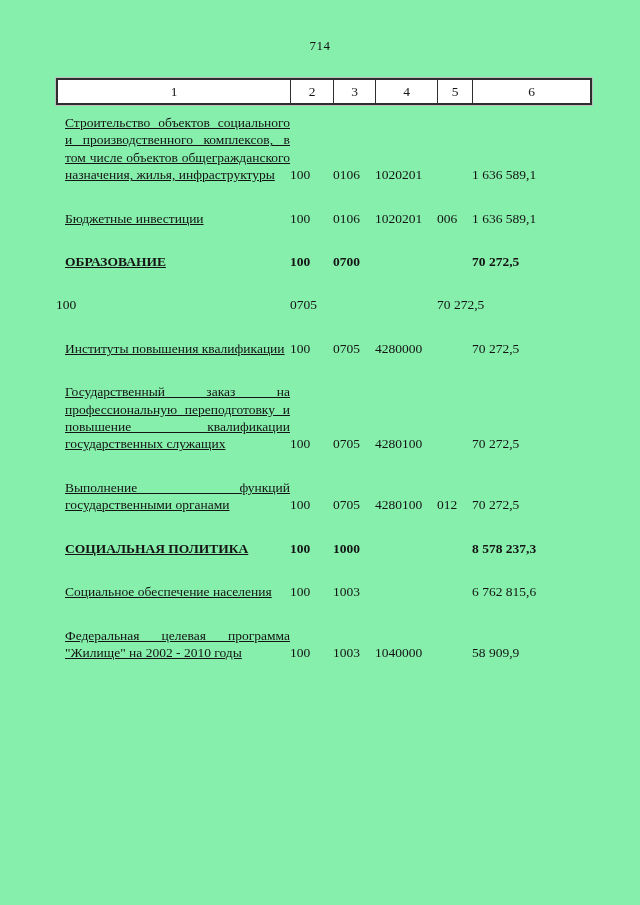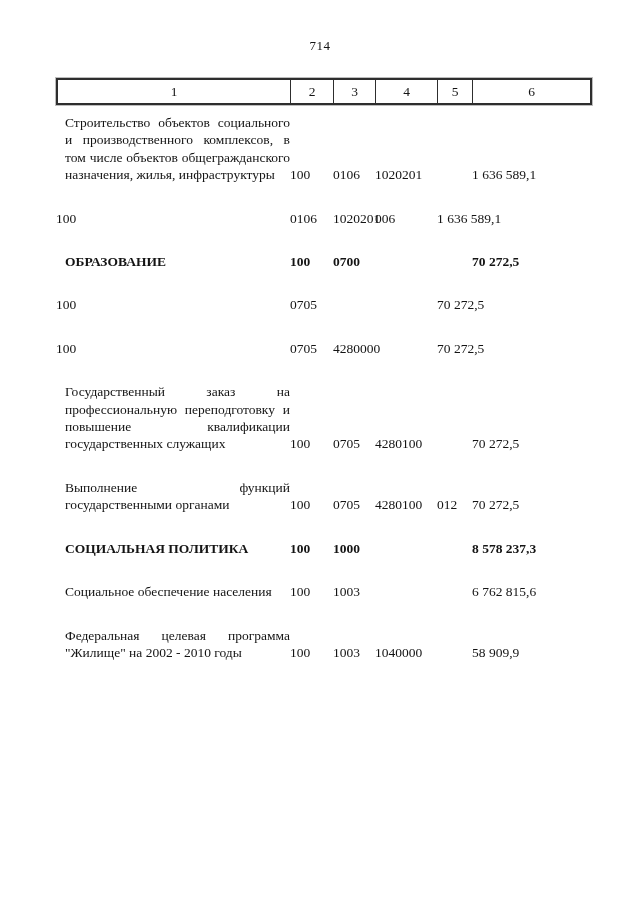--- a/index.html
+++ b/index.html
@@ -1,20 +1,20 @@
 <!DOCTYPE html>
 <html lang="ru"><head>
 <meta charset="utf-8">
 <style>
   html,body { margin:0; padding:0; background:#e8e8e8; }
   .page {
     position:relative;
     width:640px; height:905px;
     margin:0 auto;
-    background:#ffffff;
+    background:#86efac;
     font-family:"Liberation Serif", serif;
     color:#141414;
     overflow:hidden;
   }
   .pagenum {
     position:absolute; top:38px; left:0; width:640px;
     text-align:center; font-size:13px; letter-spacing:0.5px;
   }
   
   .thead {
@@ -43,20 +43,21 @@
     font-size:13.5px;
     line-height:17.4px;
     margin-bottom:26px;
   }
   .row:last-child { margin-bottom:0; }
   .row.mt-lg { margin-top:8px; }
   .row.bold { font-weight:bold; }
   .c1 {
     padding-left:9px;
     text-align:justify;
+    text-decoration:underline;
   }
   .c2,.c3,.c4,.c5 { text-align:left; white-space:nowrap; }
   .c6 { padding-right:12px; white-space:nowrap; }
 </style>
 </head>
 <body>
 
 <div class="page">
 
   <div class="pagenum">714</div>
@@ -75,20 +76,21 @@
     <div class="row">
       <div class="c1">Строительство объектов социального и производственного комплексов, в том числе объектов общегражданского назначения, жилья, инфраструктуры</div>
       <div class="c2">100</div>
       <div class="c3">0106</div>
       <div class="c4">1020201</div>
       <div class="c5"></div>
       <div class="c6">1 636 589,1</div>
     </div>
 
     <div class="row">
+      <div class="c1">Бюджетные инвестиции</div>
       <div class="c2">100</div>
       <div class="c3">0106</div>
       <div class="c4">1020201</div>
       <div class="c5">006</div>
       <div class="c6">1 636 589,1</div>
     </div>
 
     <div class="row bold">
       <div class="c1">ОБРАЗОВАНИЕ</div>
       <div class="c2">100</div>
@@ -100,20 +102,21 @@
 
     <div class="row">
       <div class="c2">100</div>
       <div class="c3">0705</div>
       <div class="c4"></div>
       <div class="c5"></div>
       <div class="c6">70 272,5</div>
     </div>
 
     <div class="row">
+      <div class="c1">Институты повышения квалификации</div>
       <div class="c2">100</div>
       <div class="c3">0705</div>
       <div class="c4">4280000</div>
       <div class="c5"></div>
       <div class="c6">70 272,5</div>
     </div>
 
     <div class="row mt-lg">
       <div class="c1">Государственный заказ на профессиональную переподготовку и повышение квалификации государственных служащих</div>
       <div class="c2">100</div>

